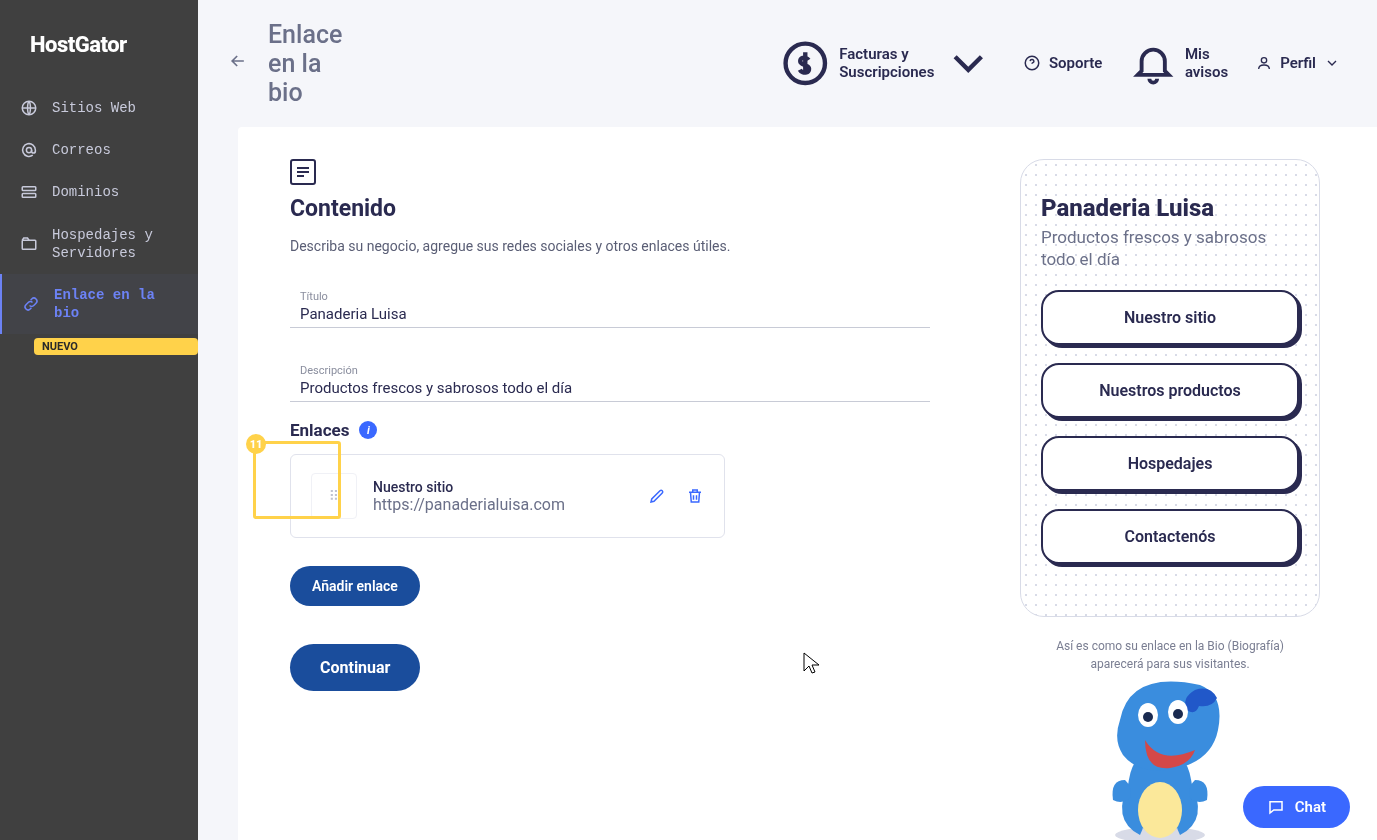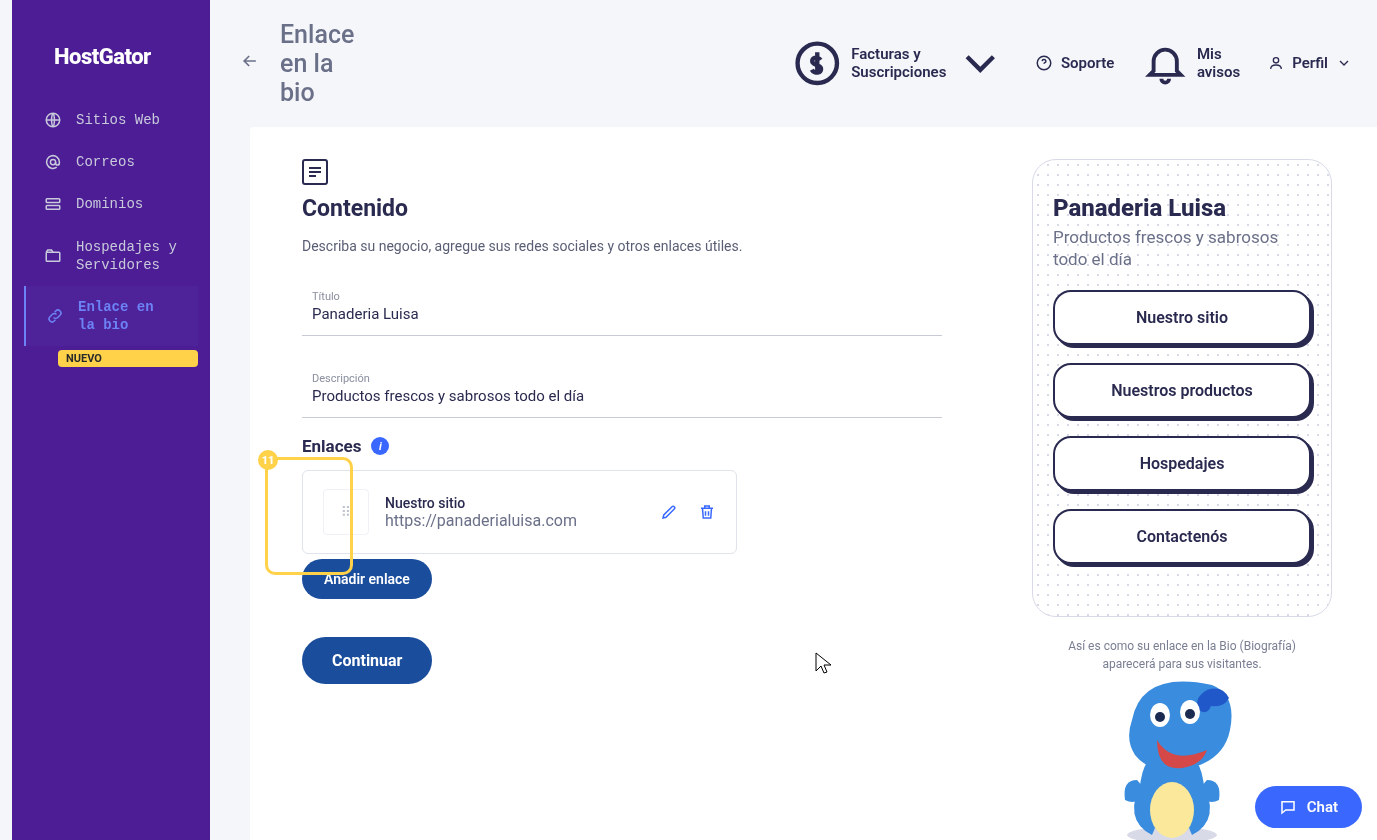--- a/index.html
+++ b/index.html
@@ -1,17 +1,17 @@
 <!DOCTYPE html>
 <html><head>
   <meta charset="utf-8">
   <style>
     *{box-sizing:border-box;margin:0;padding:0;font-family:-apple-system,BlinkMacSystemFont,"Segoe UI",Roboto,sans-serif;}
     body{background:#f5f6fa;display:flex;height:840px;width:1377px;overflow:hidden;}
-    .sidebar{width:198px;background:#4c1d95;color:#fff;padding:12px;flex:none;margin-left:12px;}
+    .sidebar{width:198px;background:#404040;color:#fff;padding:0;flex:none;}
     .logo{font-weight:800;font-size:22px;padding:32px 20px 30px 30px;letter-spacing:-0.5px;}
     .nav-items{}
     .nav-item{display:flex;align-items:center;gap:14px;padding:12px 20px;color:#c8cadb;font-size:14px;cursor:pointer;}
     .nav-item.active{color:#6c82f5;border-left:2px solid #6c82f5;background:rgba(108,130,245,0.05);}
     .nav-item.active .nav-label{font-weight:600;}
     .nav-item .icon{width:18px;height:18px;flex:none;display:flex;align-items:center;justify-content:center;}
     .nav-label{line-height:1.3;font-family:Liberation Mono, monospace;}
     .badge-new{background:#ffd24a;color:#2a2a2a;font-size:11px;font-weight:700;padding:2px 8px;border-radius:4px;margin-top:4px;display:inline-block;margin-left:34px;}
     .nav-group{display:flex;flex-direction:column;}
     .main{flex:1;display:flex;flex-direction:column;padding:0;background:#f5f6fa;}
@@ -23,33 +23,33 @@
     .t-item{display:flex;align-items:center;gap:8px;cursor:pointer;font-weight:600;}
     .content-wrap{background:#fff;margin:0 0 0 40px;flex:1;padding:32px 60px 0 52px;display:flex;gap:90px;border-top-left-radius:4px;overflow:visible;position:relative;}
     .left-col{flex:0 0 640px;}
     .section-icon{width:26px;height:26px;border:2px solid #2a2a50;border-radius:3px;display:flex;align-items:center;justify-content:center;margin-bottom:10px;}
     .section-icon-lines{width:12px;height:12px;display:flex;flex-direction:column;justify-content:space-around;}
     .section-icon-lines span{height:2px;background:#2a2a50;display:block;}
     .h1{font-size:23px;font-weight:700;color:#2a2a50;margin-bottom:16px;}
     .desc{color:#5a5e75;font-size:14px;margin-bottom:28px;}
     .h2{font-size:17px;font-weight:700;color:#2a2a50;margin-bottom:14px;display:flex;align-items:center;gap:10px;}
     .info-dot{width:18px;height:18px;border-radius:50%;background:#3a68ff;color:#fff;font-size:11px;font-weight:700;display:inline-flex;align-items:center;justify-content:center;font-style:italic;}
-    .field{border-bottom:1px solid #c8cbd6;padding:6px 10px 12px;margin-bottom:18px;margin-top:30px;}
+    .field{border-bottom:1px solid #c8cbd6;padding:6px 10px 4px;margin-bottom:18px;margin-top:30px;}
     .field-label{font-size:11px;color:#8a8e9e;}
     .field-value{font-size:15px;color:#2a2a50;margin-top:2px;}
     .link-card{border:1px solid #e0e2ec;border-radius:6px;padding:18px 20px;display:flex;align-items:center;gap:16px;position:relative;max-width:435px;}
     .drag-handle{width:46px;height:46px;border:1px solid #f0f1f6;border-radius:4px;display:flex;align-items:center;justify-content:center;color:#bfc2d0;font-size:14px;flex:none;}
     .link-text{flex:1;}
     .link-title{font-size:14px;color:#2a2a50;font-weight:500;}
     .link-url{font-size:16px;color:#6b7089;}
     .link-actions{display:flex;gap:20px;color:#3a68ff;}
     .link-actions span{cursor:pointer;}
-    .highlight-box{position:absolute;top:-14px;left:-38px;width:88px;height:118px;border:3px solid #ffd24a;border-radius:10px;pointer-events:none;}
+    .highlight-box{position:absolute;top:-14px;left:-38px;width:88px;height:78px;border:3px solid #ffd24a;border-radius:3px;pointer-events:none;}
     .highlight-num{position:absolute;top:-10px;left:-10px;width:20px;height:20px;border-radius:50%;background:#ffd24a;color:#fff;font-size:11px;font-weight:800;display:flex;align-items:center;justify-content:center;}
-    .btn-primary{background:#1a4d9c;color:#fff;border:none;padding:12px 22px;border-radius:22px;font-size:14px;font-weight:600;cursor:pointer;margin-top:5px;}
+    .btn-primary{background:#1a4d9c;color:#fff;border:none;padding:12px 22px;border-radius:22px;font-size:14px;font-weight:600;cursor:pointer;margin-top:28px;}
     .btn-continue{background:#1a4d9c;color:#fff;border:none;padding:14px 30px;border-radius:26px;font-size:16px;font-weight:700;cursor:pointer;margin-top:38px;}
     .right-col{flex:none;width:300px;}
     .preview-card{border:1px solid #d8dbe7;border-radius:24px;padding:34px 20px 34px;background-image:radial-gradient(circle,#d8dbe7 1px,transparent 1px);background-size:10px 10px;background-color:#fff;}
     .preview-title{font-size:24px;font-weight:800;color:#2a2a50;}
     .preview-sub{font-size:17px;color:#6b7089;margin-top:4px;margin-bottom:20px;line-height:1.3;}
     .preview-btn{border:2px solid #2a2a50;border-radius:18px;padding:16px 10px;text-align:center;font-size:16px;color:#2a2a50;font-weight:600;margin-bottom:18px;background:#fff;box-shadow:3px 3px 0 #2a2a50;}
     .preview-caption{text-align:center;font-size:12px;color:#7a7e92;margin-top:20px;line-height:1.5;padding:0 30px;}
     .mascot{position:absolute;bottom:-10px;right:150px;width:140px;height:190px;}
     .chat-pill{position:absolute;bottom:12px;right:30px;background:#3a68ff;color:#fff;padding:12px 24px;border-radius:26px;display:flex;align-items:center;gap:10px;font-weight:600;font-size:15px;cursor:pointer;}
     .cursor{position:absolute;left:565px;top:525px;font-size:18px;color:#000;}

